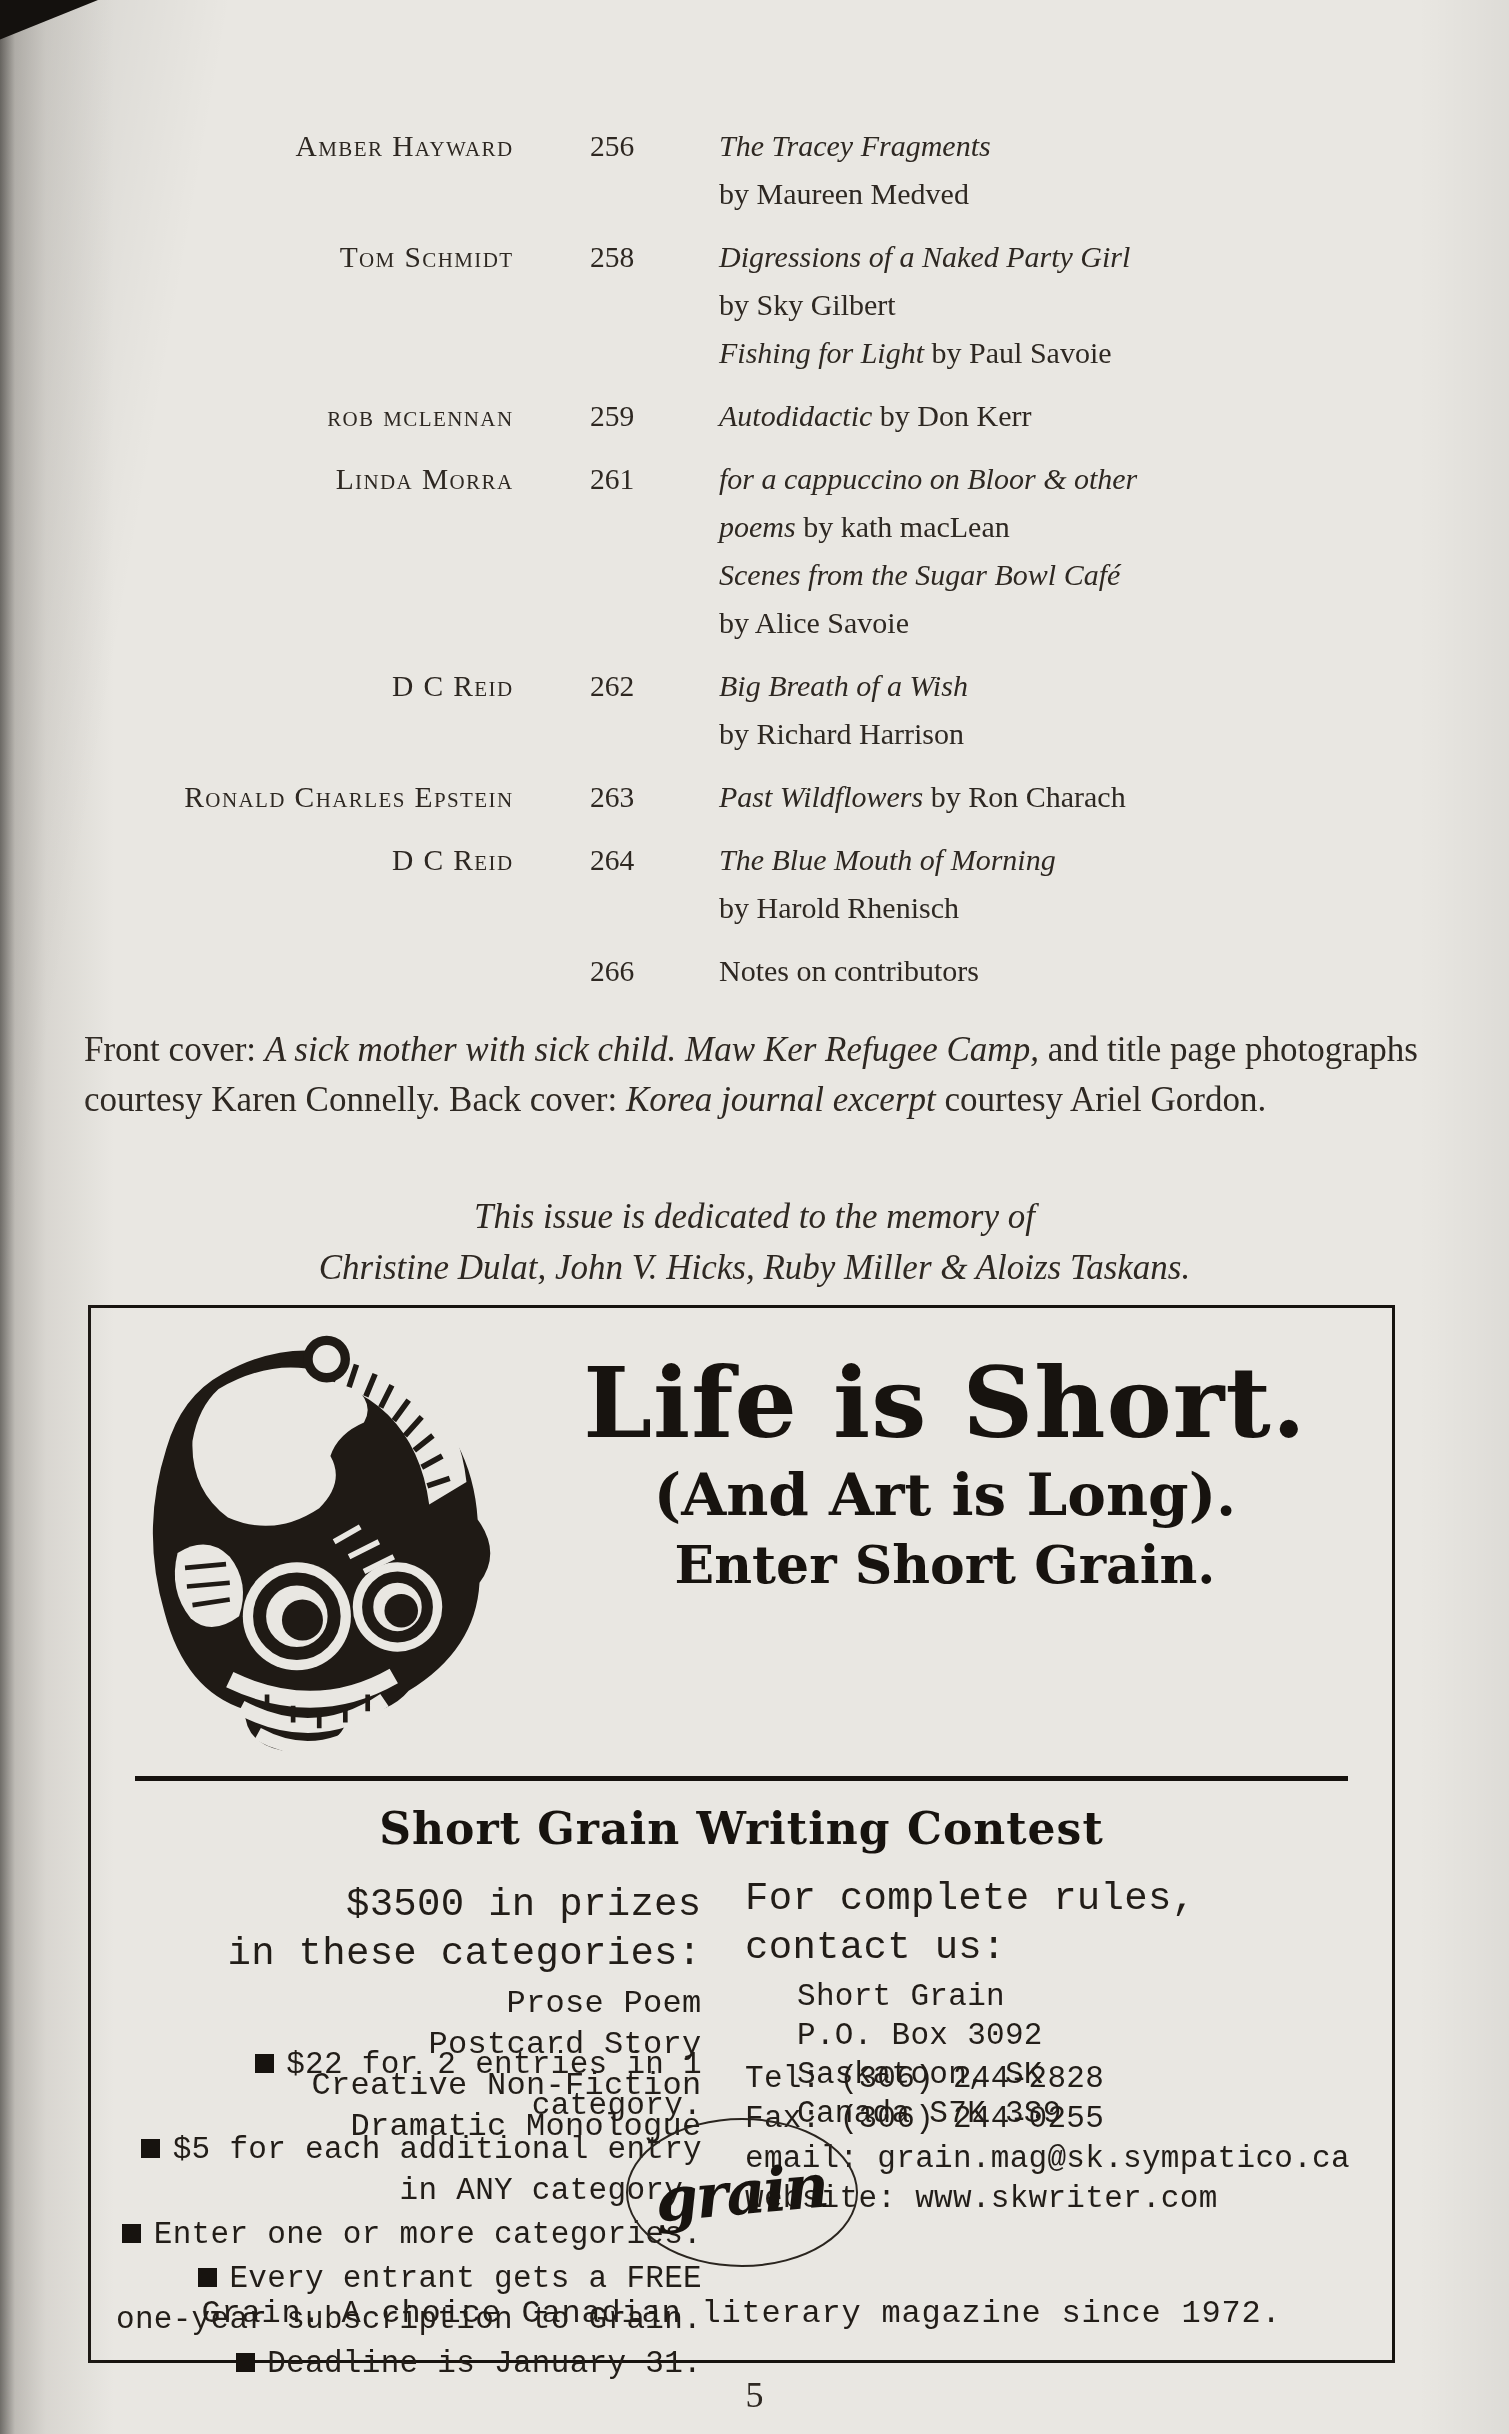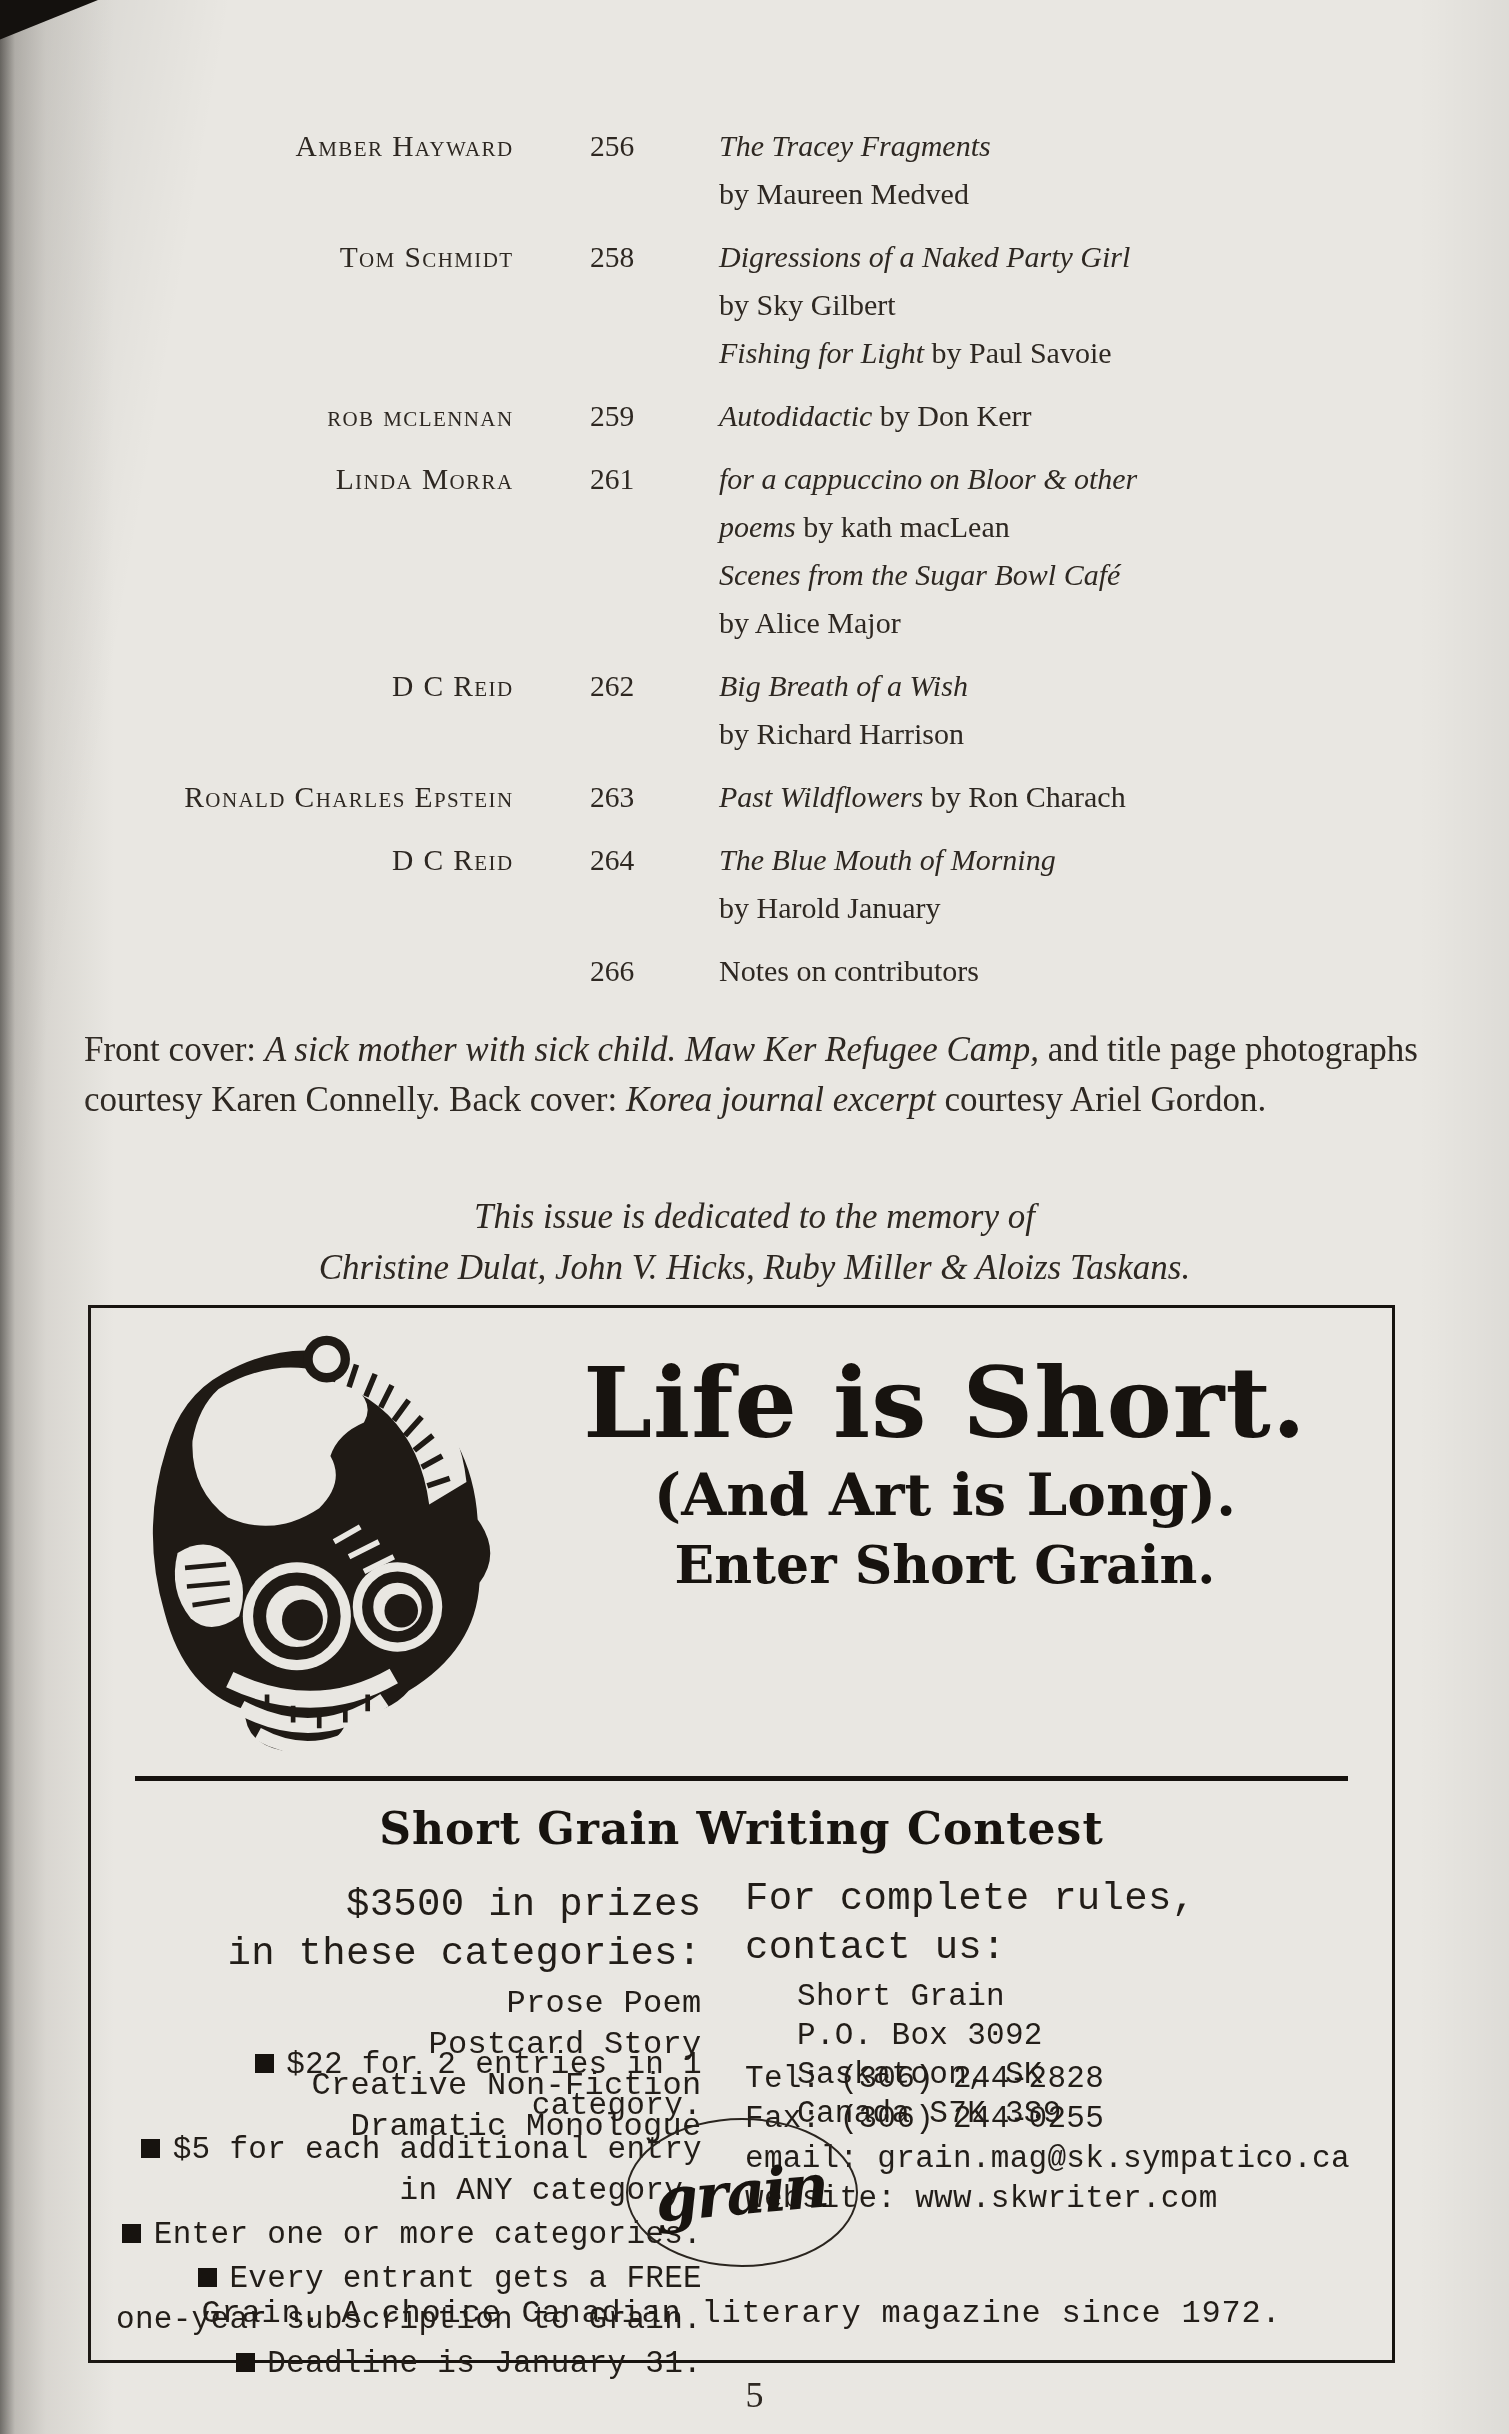--- a/index.html
+++ b/index.html
@@ -85,21 +85,21 @@
           <div><span class="seg-i">Autodidactic</span><span class="seg-r"> by Don Kerr</span></div>
         </div>
       </div>
       <div class="toc-row">
         <div class="toc-name">Linda Morra</div>
         <div class="toc-page">261</div>
         <div class="toc-title">
           <div><span class="seg-i">for a cappuccino on Bloor &amp; other</span></div>
           <div><span class="seg-i">poems</span><span class="seg-r"> by kath macLean</span></div>
           <div><span class="seg-i">Scenes from the Sugar Bowl Café</span></div>
-          <div><span class="seg-r">by Alice Major</span></div>
+          <div><span class="seg-r">by Alice Savoie</span></div>
         </div>
       </div>
       <div class="toc-row">
         <div class="toc-name">D C Reid</div>
         <div class="toc-page">262</div>
         <div class="toc-title">
           <div><span class="seg-i">Big Breath of a Wish</span></div>
           <div><span class="seg-r">by Richard Harrison</span></div>
         </div>
       </div>
@@ -108,21 +108,21 @@
         <div class="toc-page">263</div>
         <div class="toc-title">
           <div><span class="seg-i">Past Wildflowers</span><span class="seg-r"> by Ron Charach</span></div>
         </div>
       </div>
       <div class="toc-row">
         <div class="toc-name">D C Reid</div>
         <div class="toc-page">264</div>
         <div class="toc-title">
           <div><span class="seg-i">The Blue Mouth of Morning</span></div>
-          <div><span class="seg-r">by Harold January</span></div>
+          <div><span class="seg-r">by Harold Rhenisch</span></div>
         </div>
       </div>
       <div class="toc-row">
         <div class="toc-name"></div>
         <div class="toc-page">266</div>
         <div class="toc-title">
           <div><span class="seg-r">Notes on contributors</span></div>
         </div>
       </div>
     </div>

